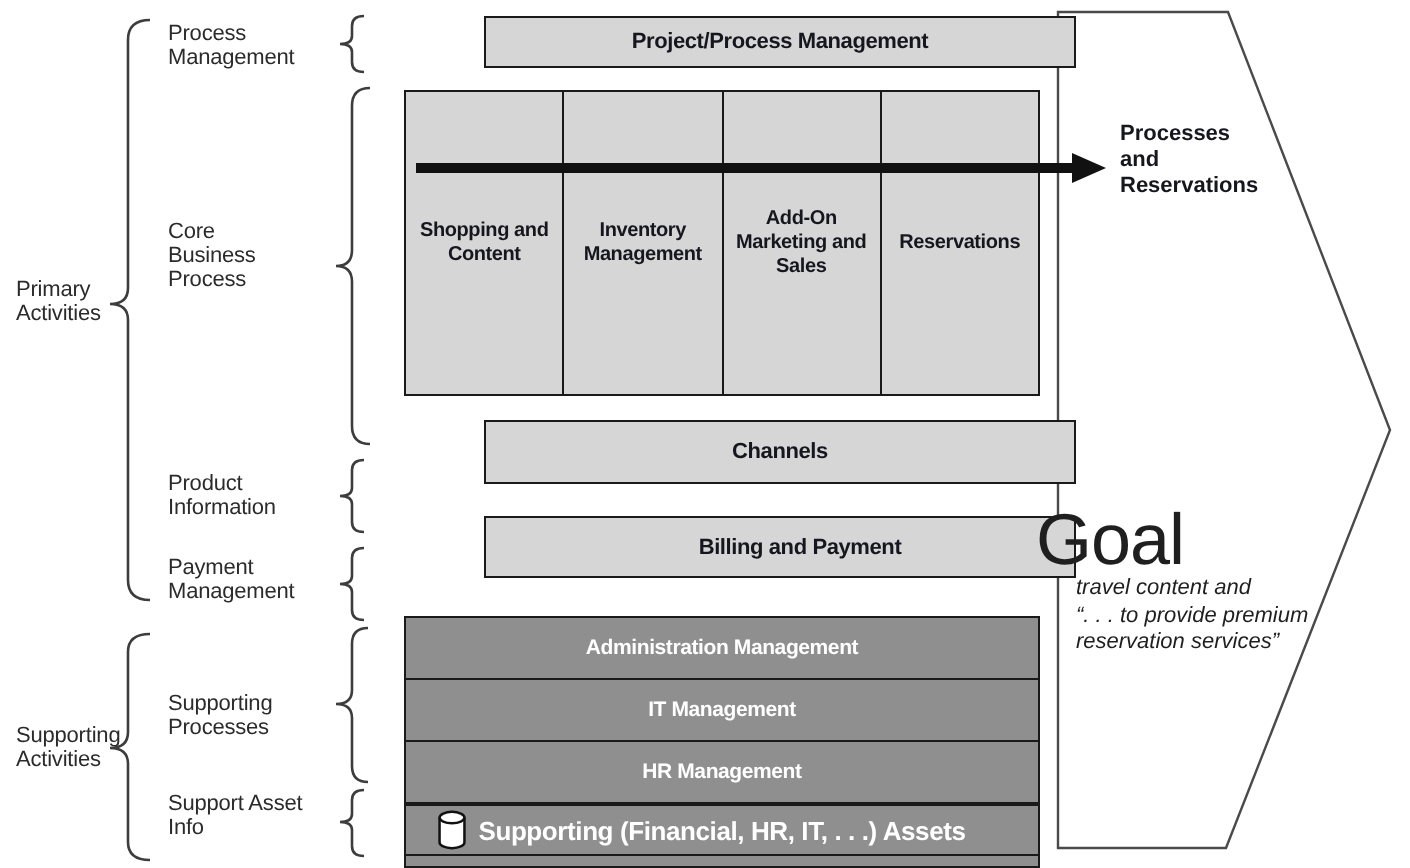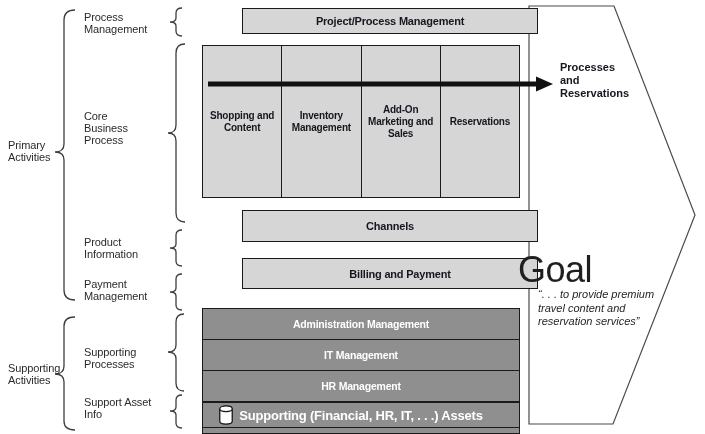--- a/index.html
+++ b/index.html
@@ -160,22 +160,22 @@
     <span>Supporting (Financial, HR, IT, . . .) Assets</span>
   </div>
 
   <div id="planning-label">
     <span>Processes</span>
     <span>and</span>
     <span>Reservations</span>
   </div>
   <div id="goal-title">Goal</div>
   <div id="goal-quote">
+    <span>travel content and</span>
     <span>“. . . to provide premium</span>
-    <span>travel content and</span>
     <span>reservation services”</span>
   </div>
 
   <svg class="overlay" id="arrow-layer">
     <g>
       <line x1="208" y1="84" x2="537" y2="84" stroke="#111111" stroke-width="5"></line>
       <polygon points="536,76.5 553,84 536,91.5" fill="#111111"></polygon>
     </g>
   </svg>
 

